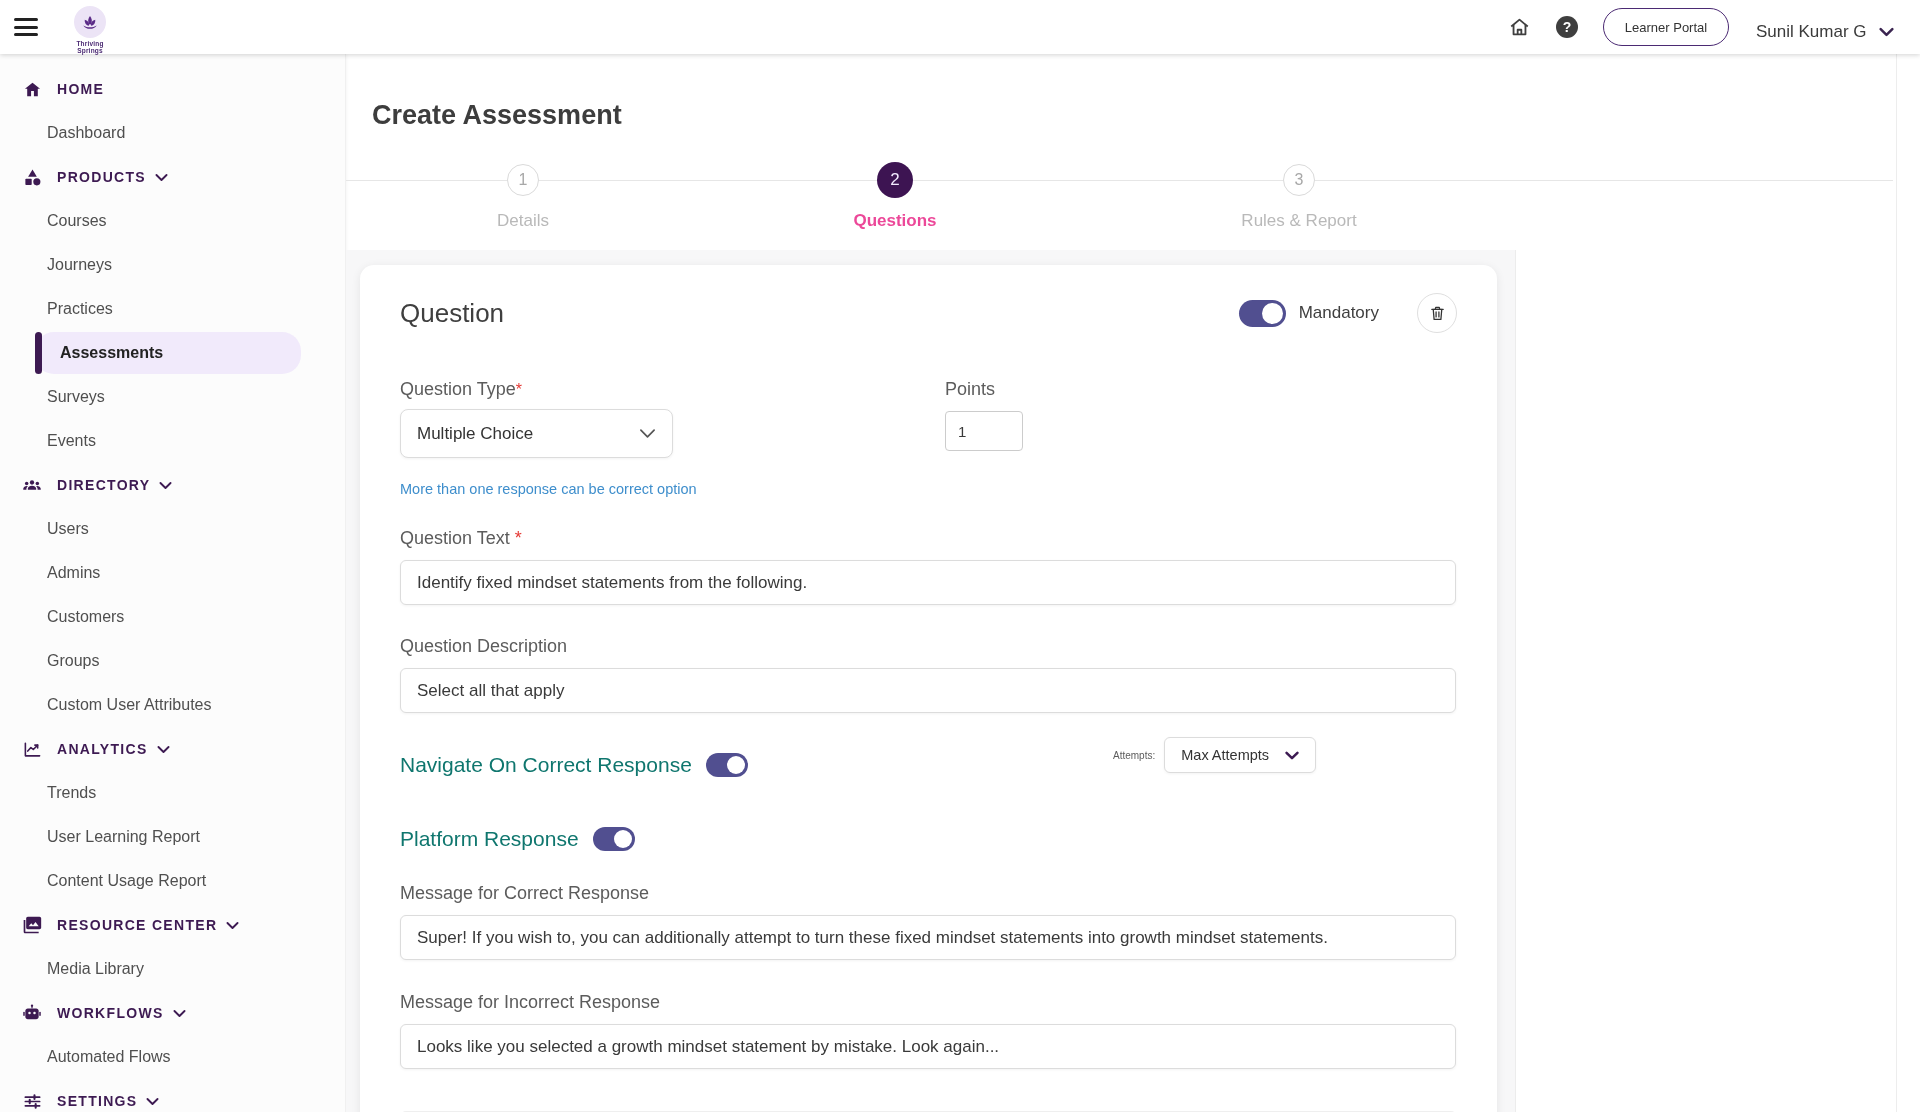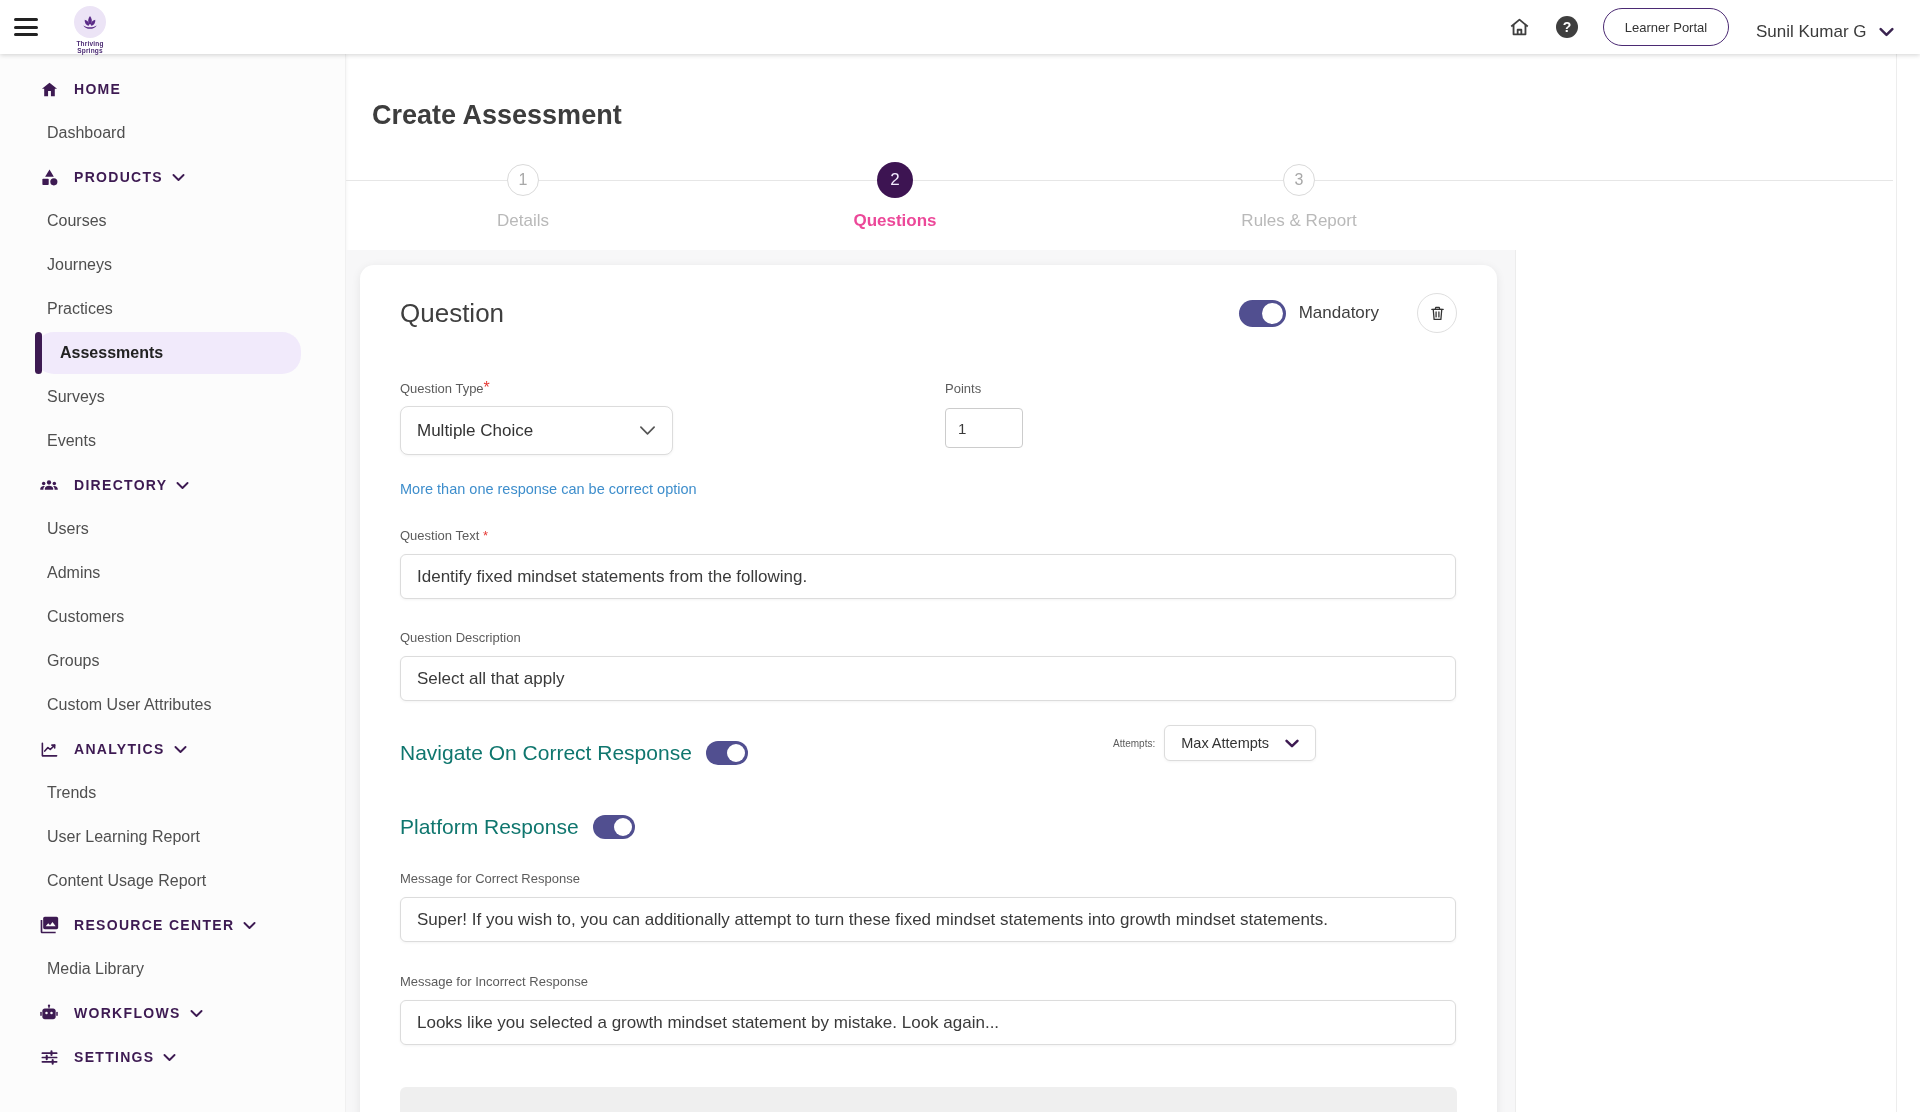--- a/index.html
+++ b/index.html
@@ -23,21 +23,21 @@
                color:#fff; font-size:14px; font-weight:700; display:flex; align-items:center; justify-content:center; }
   .btn-learner { position:absolute; left:1603px; top:8px; width:126px; height:38px; border-radius:20px;
                  background:#fff; border:1px solid #4b2a73; color:#333; font-size:13px;
                  font-family:"Liberation Sans",sans-serif; cursor:pointer; }
   .user-menu { position:absolute; left:1756px; top:22px; display:flex; align-items:center; gap:12px; cursor:pointer; }
   .user-name { font-size:17px; color:#3b3b3b; }
 
   
   .sidebar { position:absolute; left:0; top:54px; width:346px; height:1058px; background:#fcfcfc;
              border-right:1px solid #f0f0f0; box-shadow:1px 0 3px rgba(0,0,0,.04); padding-top:13px; overflow:hidden; }
-  .nav-section { height:44px; display:flex; align-items:center; padding-left:39px; cursor:pointer; }
+  .nav-section { height:44px; display:flex; align-items:center; padding-left:22px; cursor:pointer; }
   .nav-icon { width:20px; height:20px; display:flex; align-items:center; justify-content:center; }
   .nav-section-label { margin-left:15px; font-size:14px; font-weight:700; letter-spacing:1.3px;
                        color:#3d1a52; text-transform:uppercase; }
   .nav-chevron { margin-left:9px; display:flex; align-items:center; }
   .nav-item { height:44px; display:flex; align-items:center; padding-left:47px; font-size:16px;
               color:#4f4f4f; cursor:pointer; }
   .nav-item.active { position:relative; margin:1px 44px 1px 35px; height:42px; padding-left:18px;
                      background:#f1eafb; border-radius:19px; color:#222; font-weight:700; }
   .active-bar { position:absolute; left:0; top:0; width:7px; height:42px; background:#3d1a52;
                 border-radius:4px; }
@@ -67,21 +67,21 @@
   .header-right { margin-left:auto; display:flex; align-items:center; }
   .toggle { background:#514f90; border-radius:14px; position:relative; cursor:pointer; flex:none; }
   .toggle.lg { width:47px; height:27px; }
   .toggle.lg .knob { position:absolute; right:3px; top:3px; width:21px; height:21px; border-radius:50%; background:#fff; }
   .toggle.sm { width:42px; height:24px; border-radius:12px; }
   .toggle.sm .knob { position:absolute; right:3px; top:3px; width:18px; height:18px; border-radius:50%; background:#fff; }
   .mandatory-label { font-size:17px; color:#3f3f3f; margin-left:13px; }
   .trash-btn { margin-left:38px; width:40px; height:40px; border-radius:50%; background:#fff;
                border:1px solid #dfdfdf; display:flex; align-items:center; justify-content:center; cursor:pointer; }
 
-  .field-label { font-size:13px; color:#5c5c5c; }
+  .field-label { font-size:18px; color:#5c5c5c; }
   .req { color:#e53935; }
   .qtype-row { margin-top:46px; position:relative; height:85px; }
   .select { background:#fff; border:1px solid #dcdcdc; display:flex; align-items:center;
             padding:0 16px; cursor:pointer; box-shadow:0 1px 3px rgba(0,0,0,.05); }
   .select .sel-val { flex:1; }
   .select.big { width:273px; height:49px; border-radius:8px; font-size:17px; color:#333; margin-top:9px; }
   .points-block { position:absolute; left:545px; top:0; }
   .points-input { margin-top:11px; width:78px; height:40px; border:1px solid #ccc; border-radius:4px;
                   padding:0 12px; font-size:15px; color:#3a3a3a; font-family:"Liberation Sans",sans-serif; }
   .link-note { display:inline-block; margin-top:17px; font-size:14.5px; color:#3e8ecc; cursor:pointer; }
@@ -278,20 +278,23 @@
             <rect x="20.7" y="10.5" width="1.8" height="5" rx=".9"></rect>
         </svg>
       </span>
       <span class="nav-section-label">WORKFLOWS</span>
       <span class="nav-chevron">
         <svg width="13" height="9" viewBox="0 0 18 11" fill="none" stroke="#3d1a52" stroke-width="2.6" stroke-linecap="round" stroke-linejoin="round">
             <path d="M2 2l7 7 7-7"></path>
           </svg>
       </span>
     </div>
+    <div class="nav-item">
+        <span>Automated Flows</span>
+      </div>
 
     <div class="nav-section">
       <span class="nav-icon">
         <svg width="19" height="19" viewBox="0 0 24 24" fill="none" stroke="#3d1a52" stroke-width="2.2" stroke-linecap="round">
           <path d="M3 6.5h18M3 12h18M3 17.5h18"></path>
           <path d="M14.5 4.2v4.6M8.5 9.7v4.6M16 15.2v4.6" stroke-width="2.6"></path>
         </svg>
       </span>
       <span class="nav-section-label">SETTINGS</span>
       <span class="nav-chevron">

